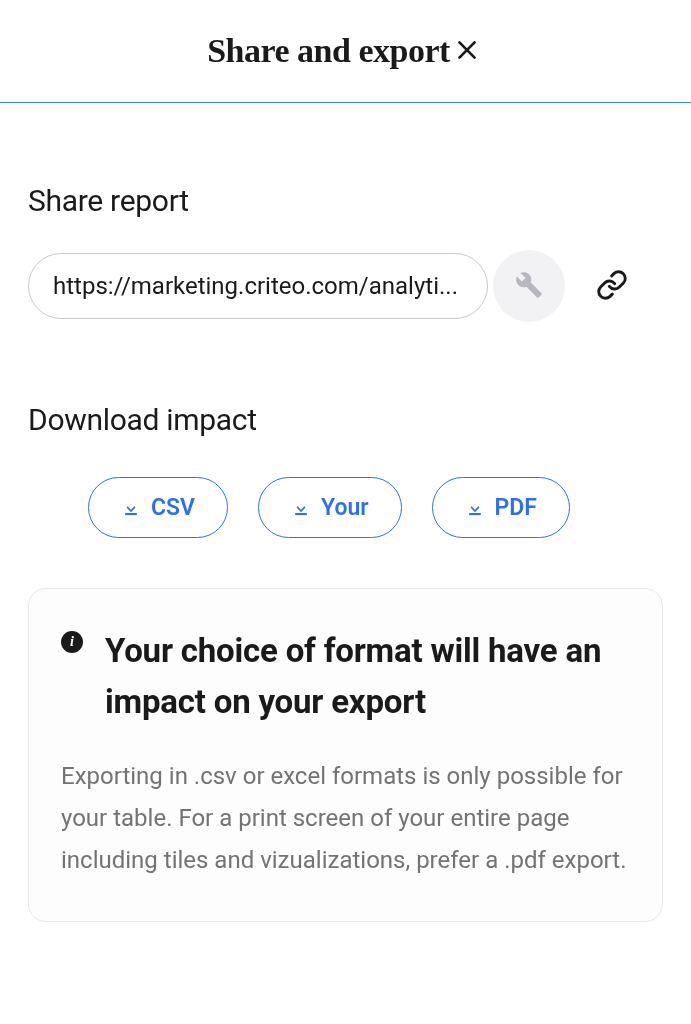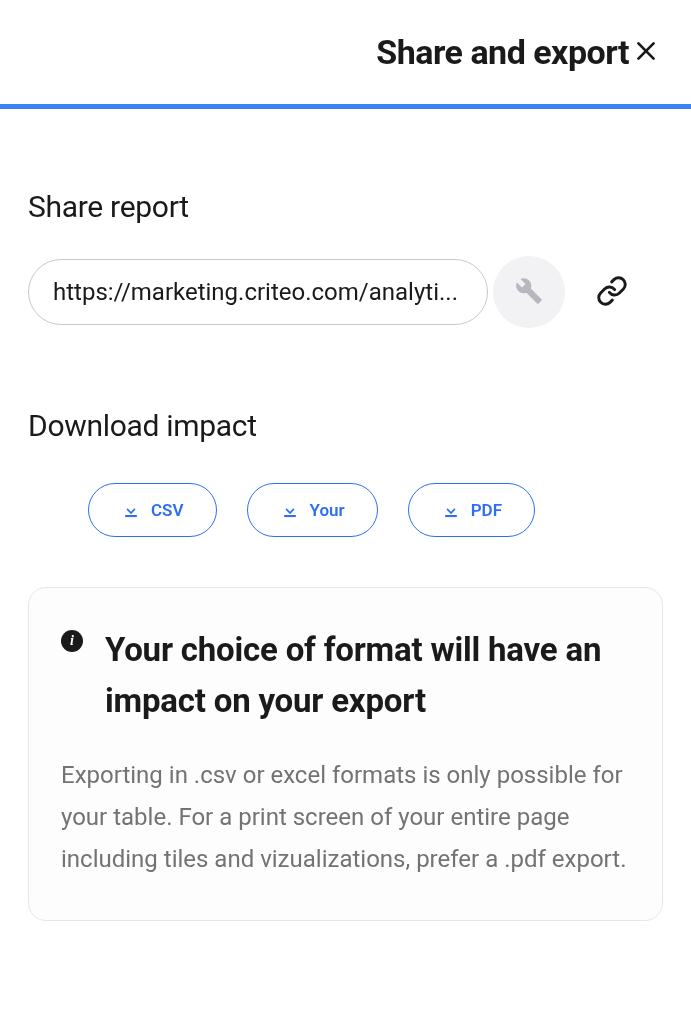--- a/index.html
+++ b/index.html
@@ -12,24 +12,25 @@
       background: #ffffff;
       color: #1a1a1a;
       width: 691px;
       height: 1024px;
     }
     .modal {
       padding: 0;
     }
     .header {
       display: flex;
-      justify-content: flex-end;
+      justify-content: center;
       align-items: center;
       padding: 32px 28px 32px 28px;
-      border-bottom: 5px solid #3b82f6;
+      border-bottom: 1px solid #3b82f6;
+      font-family: Liberation Serif, serif;
     }
     .modal-title {
       font-size: 34px;
       font-weight: 700;
       letter-spacing: -0.5px;
     }
     .close-btn {
       background: none;
       border: none;
       cursor: pointer;
@@ -110,21 +111,21 @@
     }
     .format-btn {
       display: inline-flex;
       align-items: center;
       gap: 10px;
       padding: 16px 32px;
       border: 1.5px solid #2e6ff2;
       border-radius: 999px;
       background: #fff;
       color: #2e6ff2;
-      font-size: 17px;
+      font-size: 23px;
       font-weight: 600;
       cursor: pointer;
       font-family: inherit;
     }
     .dl-icon {
       display: inline-flex;
     }
     .info-box {
       border: 1px solid #e6e6ed;
       border-radius: 18px;

